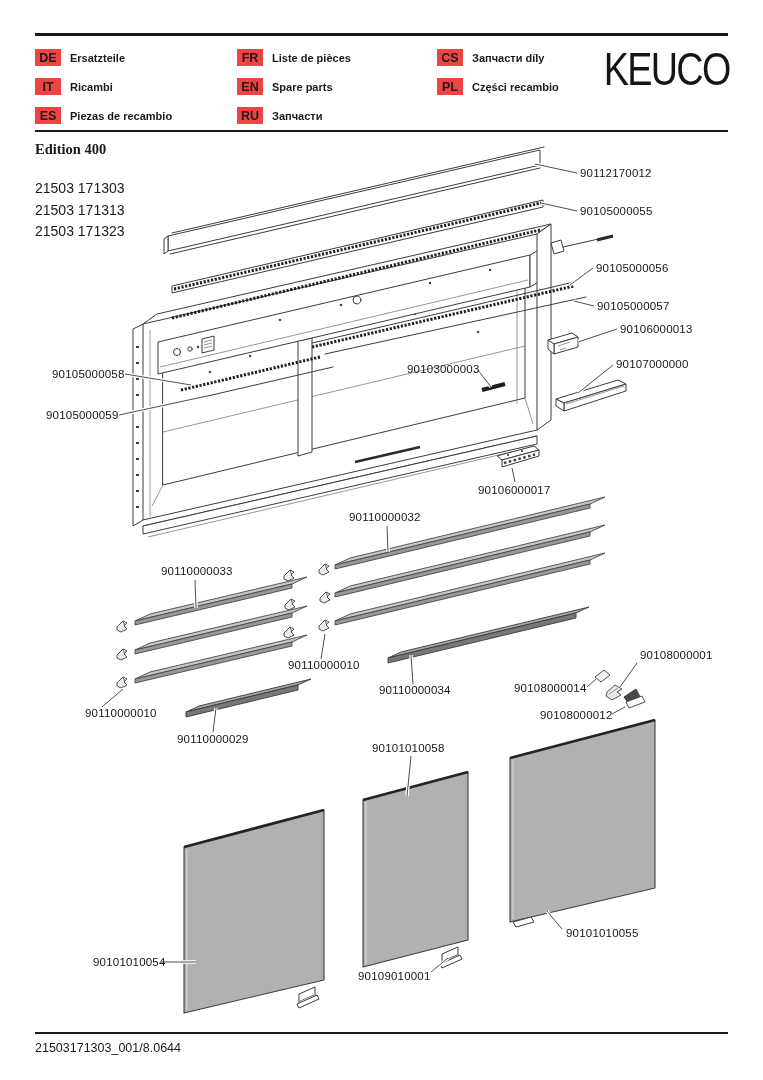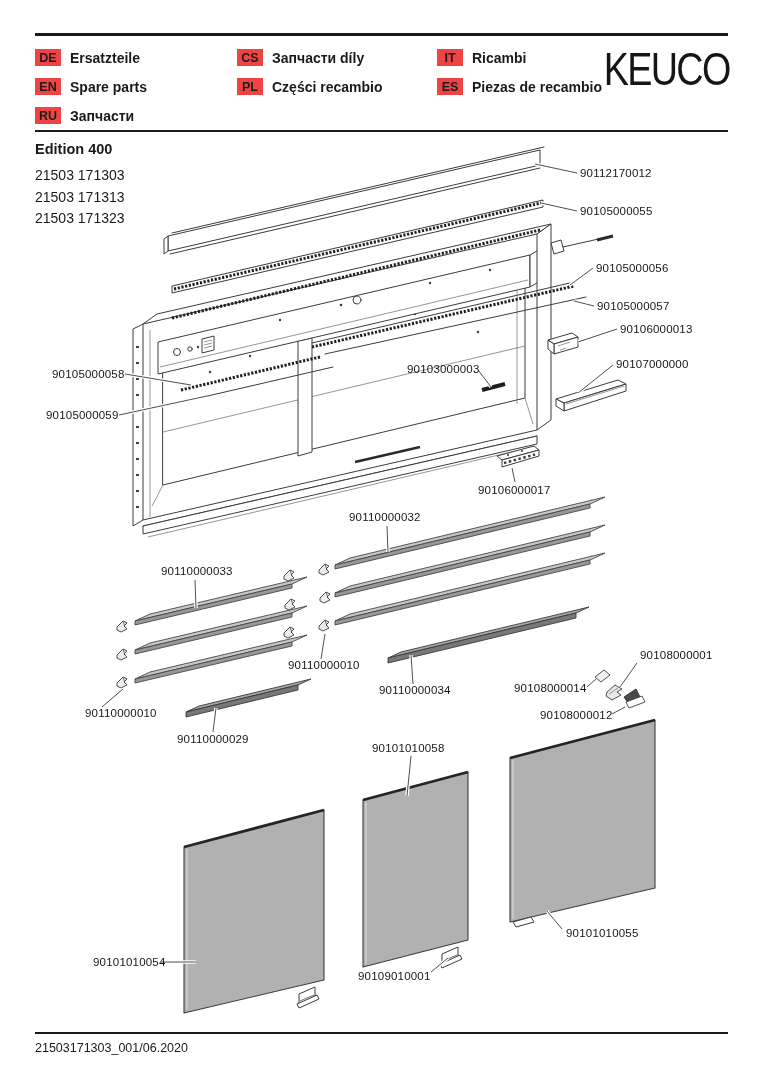--- a/index.html
+++ b/index.html
@@ -7,25 +7,25 @@
         font-family:"Liberation Sans",sans-serif;color:#1a1a1a;}
   .rule{position:absolute;left:35px;right:35px;background:#1a1a1a;}
   .rule-top{top:33px;height:2.5px;}
   .rule-mid{top:130px;height:1.5px;}
   .rule-bottom{top:1032px;height:2px;}
   .lang-grid{position:absolute;left:35px;top:49px;width:580px;display:grid;
              grid-template-columns:202px 200px 178px;row-gap:12px;}
   .lang-item{display:flex;align-items:center;height:17px;}
   .lang-badge{width:26px;height:17px;background:#ef4444;color:#1c1c1c;font-weight:700;
               font-size:12.5px;display:flex;align-items:center;justify-content:center;flex:none;}
-  .lang-label{margin-left:9px;font-weight:700;font-size:14px;white-space:nowrap;}
+  .lang-label{margin-left:9px;font-weight:700;font-size:11px;white-space:nowrap;}
   .logo{position:absolute;top:42px;right:33px;font-size:46px;font-weight:400;
         letter-spacing:-2px;transform:scaleX(0.82);transform-origin:100% 50%;color:#151515;}
   .title-block{position:absolute;left:35px;top:141px;}
-  .series{font-size:14.5px;font-weight:700;margin-bottom:8px;}
+  .series{font-size:14.5px;font-weight:700;margin-bottom:20px;font-family:Liberation Serif, serif;}
   .model{font-size:14px;line-height:21.5px;}
   .doc-code{position:absolute;left:35px;top:1041px;font-size:12.5px;}
   svg.diagram{position:absolute;left:0;top:0;}
   .ln{stroke:#3c3c3c;stroke-width:1;fill:none;stroke-linejoin:round;stroke-linecap:round;}
   .thin{stroke:#6a6a6a;stroke-width:0.7;fill:none;}
   .fw{fill:#ffffff;stroke:#3c3c3c;stroke-width:1;stroke-linejoin:round;}
   .led{stroke:#1f1f1f;stroke-width:3;stroke-dasharray:2.2 1.6;fill:none;}
   .darkseg{stroke:#1d1d1d;stroke-width:4;fill:none;}
   .glass-top{fill:#c7c7c7;stroke:#474747;stroke-width:0.9;stroke-linejoin:round;}
   .glass-front{fill:#989898;stroke:#474747;stroke-width:0.9;stroke-linejoin:round;}
@@ -45,20 +45,24 @@
 <div class="page">
 
   <div class="rule rule-top"></div>
 
   <div class="lang-grid">
     <div class="lang-item">
       <span class="lang-badge">DE</span>
       <span class="lang-label">Ersatzteile</span>
     </div>
     <div class="lang-item">
+      <span class="lang-badge">FR</span>
+      <span class="lang-label">Liste de pièces</span>
+    </div>
+    <div class="lang-item">
       <span class="lang-badge">CS</span>
       <span class="lang-label">Запчасти díly</span>
     </div>
     <div class="lang-item">
       <span class="lang-badge">IT</span>
       <span class="lang-label">Ricambi</span>
     </div>
     <div class="lang-item">
       <span class="lang-badge">EN</span>
       <span class="lang-label">Spare parts</span>
@@ -386,15 +390,15 @@
       <text class="pnum" x="358" y="980">90109010001</text>
     </g>
     <g>
       <line class="halo" x1="562" y1="929" x2="547" y2="911"></line>
         <line class="leader" x1="562" y1="929" x2="547" y2="911"></line>
       <text class="pnum" x="566" y="937">90101010055</text>
     </g>
   </svg>
 
   <div class="rule rule-bottom"></div>
-  <div class="doc-code">21503171303_001/06.2020</div>
+  <div class="doc-code">21503171303_001/8.0644</div>
 
 </div>
 
 </body></html>

